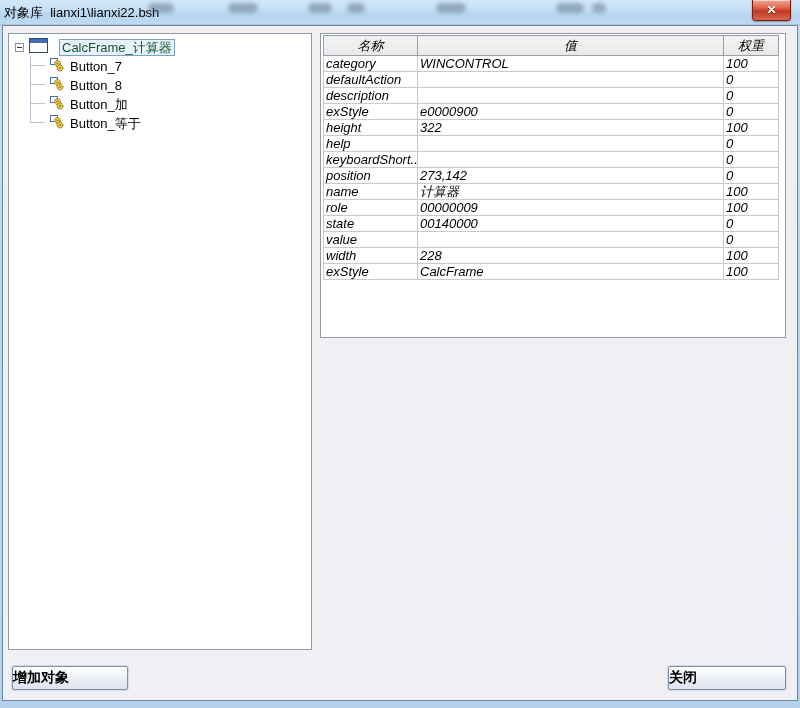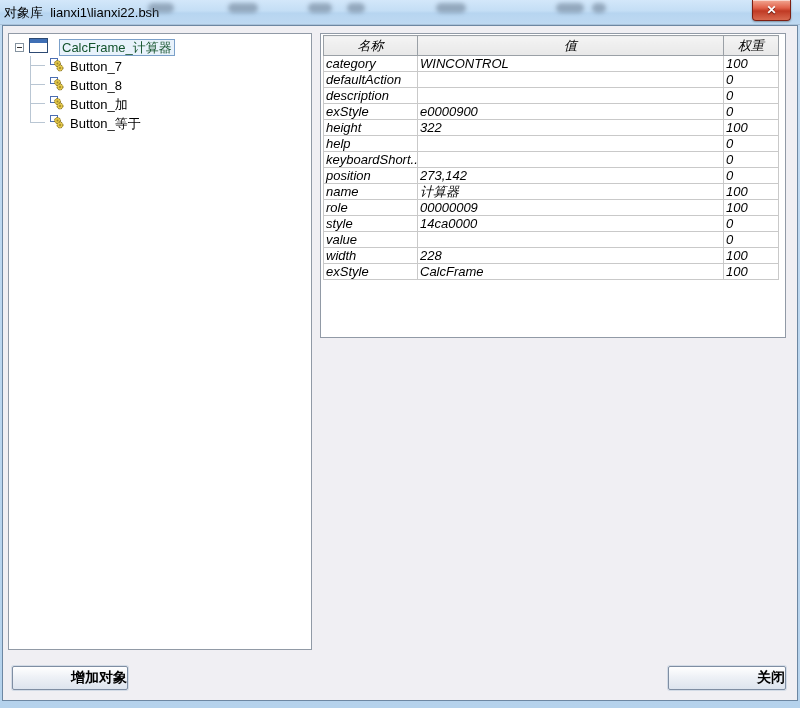--- a/index.html
+++ b/index.html
@@ -108,21 +108,21 @@
   .col-weight { width:55px; }
 
   
   .jbtn {
     position:absolute; top:640px; height:24px;
     border:1px solid #7f8ea3; border-radius:2px;
     background:linear-gradient(180deg,#ffffff 0%,#eef1f6 45%,#dde4ee 100%);
     box-shadow:0 0 0 1px #d3dbe6;
     font-family:"Liberation Sans", sans-serif;
     font-size:14px; font-weight:bold; color:#000;
-    display:flex; align-items:center; justify-content:flex-end;
+    display:flex; align-items:center; justify-content:flex-start;
     cursor:pointer;
   }
   .btn-add   { left:9px;  width:116px; }
   .btn-close { left:665px; width:118px; }
 </style>
 </head>
 <body>
 
 <div class="titlebar">
   <span class="title-text">对象库  lianxi1\lianxi22.bsh</span>
@@ -257,22 +257,22 @@
             <td>name</td>
             <td>计算器</td>
             <td>100</td>
           </tr>
           <tr>
             <td>role</td>
             <td>00000009</td>
             <td>100</td>
           </tr>
           <tr>
-            <td>style</td>
-            <td>14ca0000</td>
+            <td>state</td>
+            <td>00140000</td>
             <td>0</td>
           </tr>
           <tr>
             <td>value</td>
             <td></td>
             <td>0</td>
           </tr>
           <tr>
             <td>width</td>
             <td>228</td>

